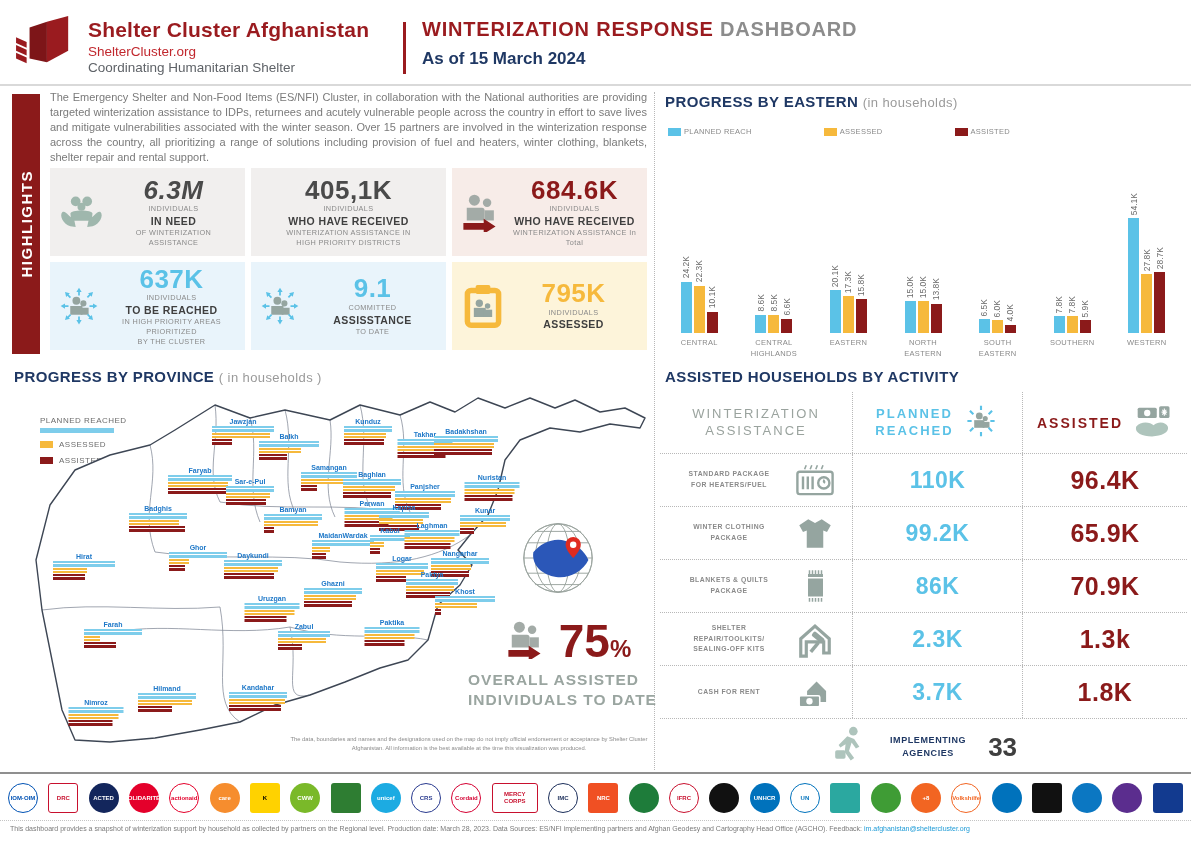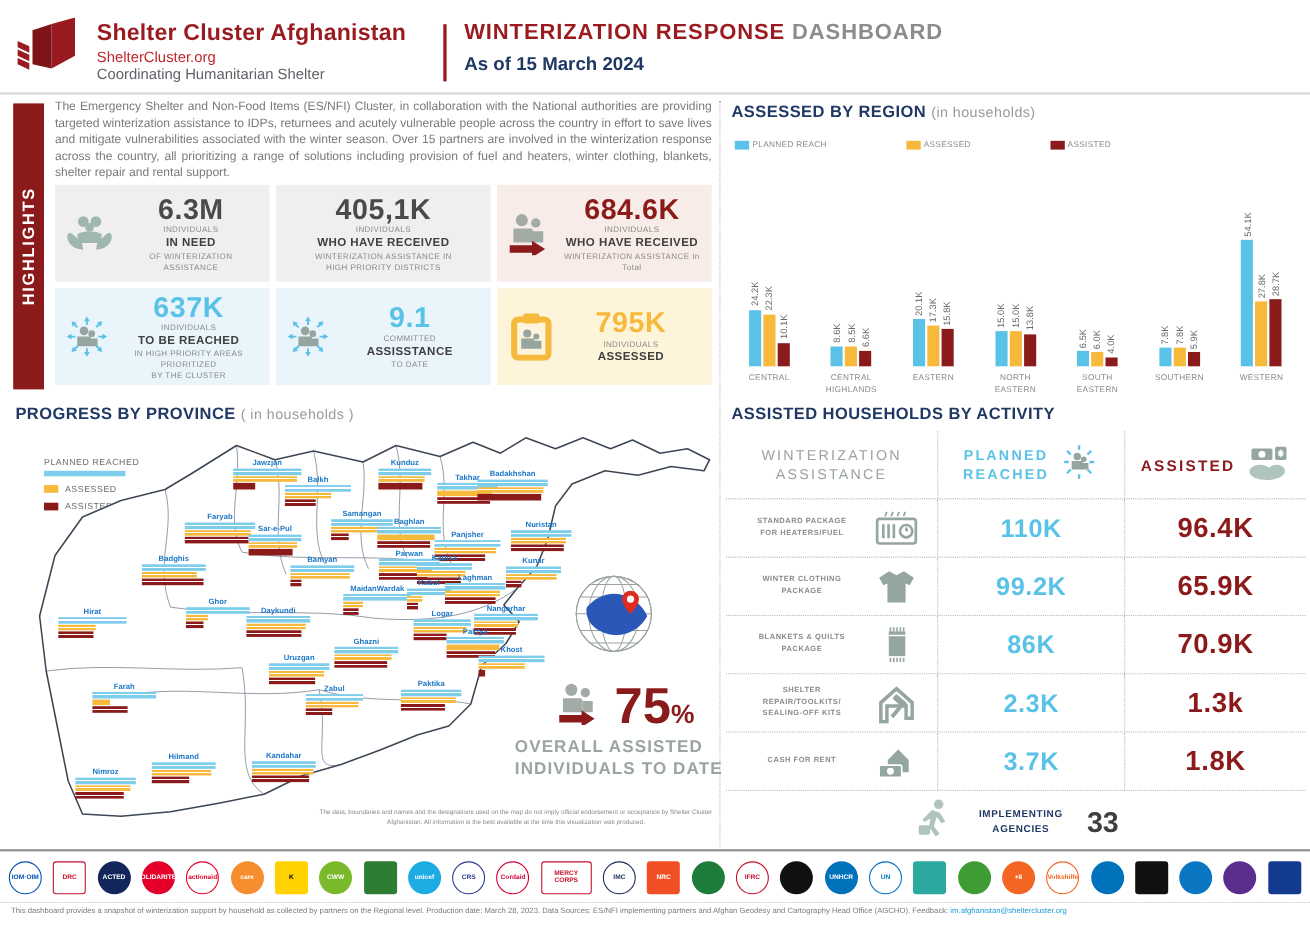--- a/index.html
+++ b/index.html
@@ -143,21 +143,21 @@
               <circle cx="20" cy="10" r="5.5"></circle>
               <circle cx="33" cy="10" r="5.5"></circle>
               <circle cx="26.5" cy="16" r="4.5"></circle>
               <path d="M14 24c0-5 25-5 25 0l-1 8H15z"></path>
               <path d="M5 22c-4 4 1 14 9 16l6 1-2-10c-5 0-9-9-13-7z"></path>
               <path d="M48 22c4 4-1 14-9 16l-6 1 2-10c5 0 9-9 13-7z"></path>
             </g>
           </svg>
         </span>
         <div class="s-body">
-          <div class="s-val" style="color: rgb(74, 74, 74);">6.3M</div>
+          <div class="s-val" style="color: rgb(74, 74, 74); font-style: italic;">6.3M</div>
           <span class="s-line">INDIVIDUALS</span>
           <span class="s-line b">IN NEED</span>
           <span class="s-line">OF WINTERIZATION ASSISTANCE</span>
         </div>
       </div>
       <div class="stat" style="background: rgb(241, 239, 238);">
         <div class="s-body">
           <div class="s-val" style="color: rgb(74, 74, 74);">405,1K</div>
           <span class="s-line">INDIVIDUALS</span>
           <span class="s-line b">WHO HAVE RECEIVED</span>
@@ -255,21 +255,21 @@
           </svg>
         </span>
         <div class="s-body">
           <div class="s-val" style="color: rgb(246, 185, 60);">795K</div>
           <span class="s-line">INDIVIDUALS</span>
           <span class="s-line b">ASSESSED</span>
         </div>
       </div>
     </div>
 
-  <div class="rc-title"><span>ASSESSED BY REGION</span> <span class="sub">(in households)</span></div>
+  <div class="rc-title"><span>PROGRESS BY EASTERN</span> <span class="sub">(in households)</span></div>
   <div class="rc-legend" id="region-legend">
       <span class="rc-leg-item">
         <span class="sw" style="background: rgb(91, 194, 231);"></span>
         <span>PLANNED REACH</span>
       </span>
       <span class="rc-leg-item">
         <span class="sw" style="background: rgb(246, 185, 60);"></span>
         <span>ASSESSED</span>
       </span>
       <span class="rc-leg-item">

